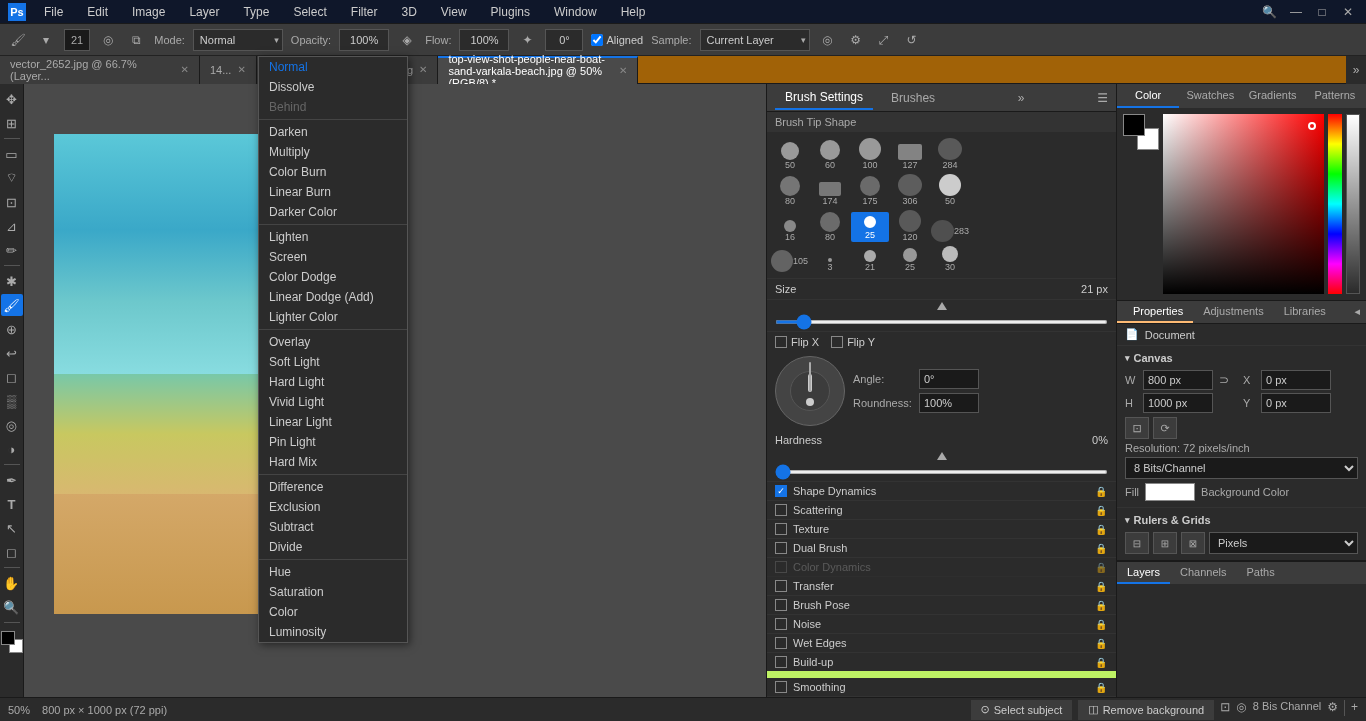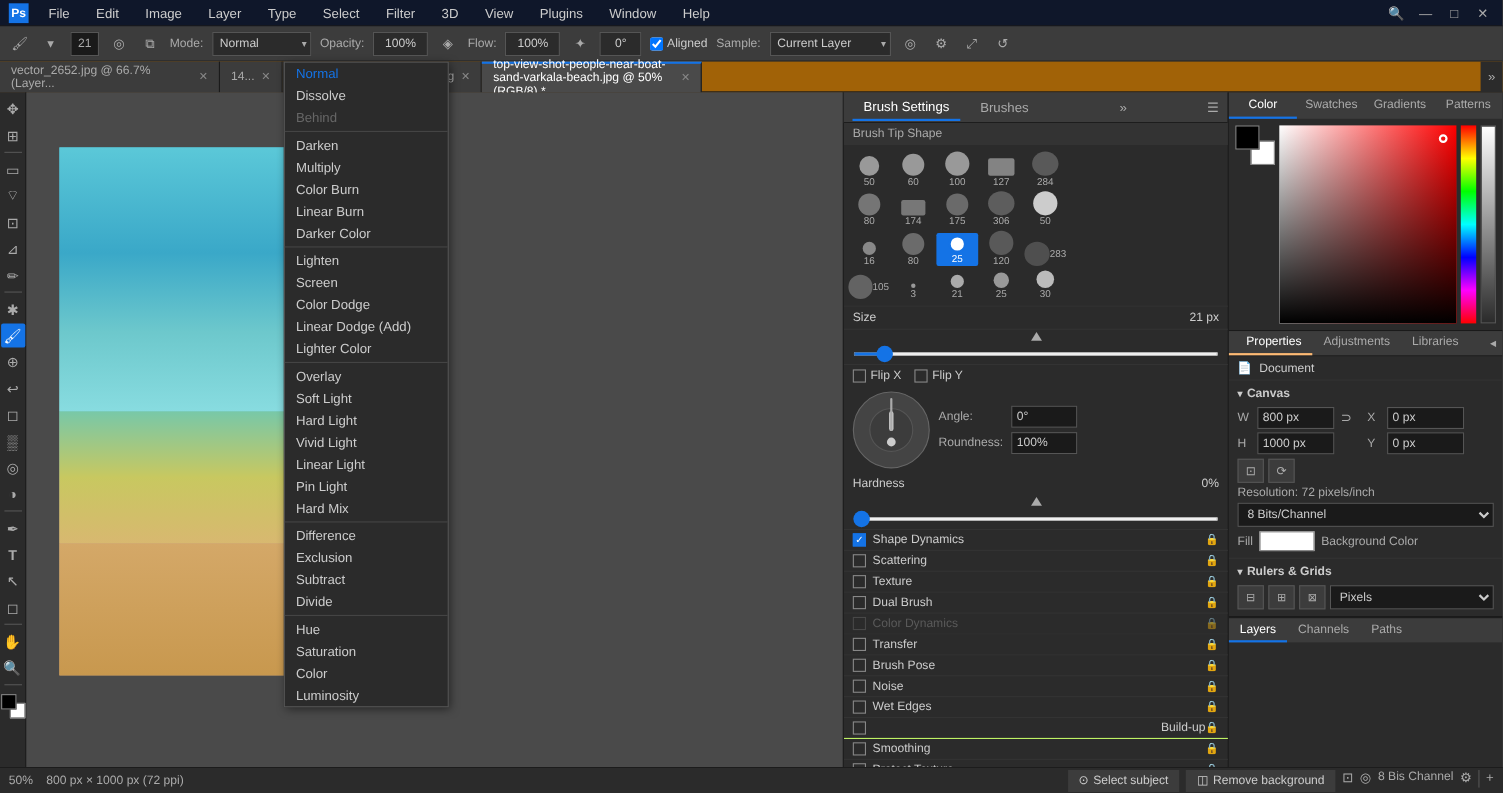--- a/index.html
+++ b/index.html
@@ -450,21 +450,21 @@
           <span style="font-size:11px;color:#ccc;flex:1;">Noise</span>
           <span style="font-size:10px;color:#666;">🔒</span>
         </div>
 
         <div style="display:flex;align-items:center;padding:3px 8px;border-bottom:1px solid #333;">
           <div style="width:12px;height:12px;border:1px solid #888;margin-right:6px;"></div>
           <span style="font-size:11px;color:#ccc;flex:1;">Wet Edges</span>
           <span style="font-size:10px;color:#666;">🔒</span>
         </div>
 
-        <div style="display:flex;align-items:center;padding:3px 8px;border-bottom:1px solid #bef264;text-align:right;">
+        <div style="display:flex;align-items:center;padding:3px 8px;border-bottom:7px solid #bef264;">
           <div style="width:12px;height:12px;border:1px solid #888;margin-right:6px;"></div>
           <span style="font-size:11px;color:#ccc;flex:1;">Build-up</span>
           <span style="font-size:10px;color:#666;">🔒</span>
         </div>
 
         <div style="display:flex;align-items:center;padding:3px 8px;border-bottom:1px solid #333;">
           <div style="width:12px;height:12px;border:1px solid #888;margin-right:6px;"></div>
           <span style="font-size:11px;color:#ccc;flex:1;">Smoothing</span>
           <span style="font-size:10px;color:#666;">🔒</span>
         </div>

